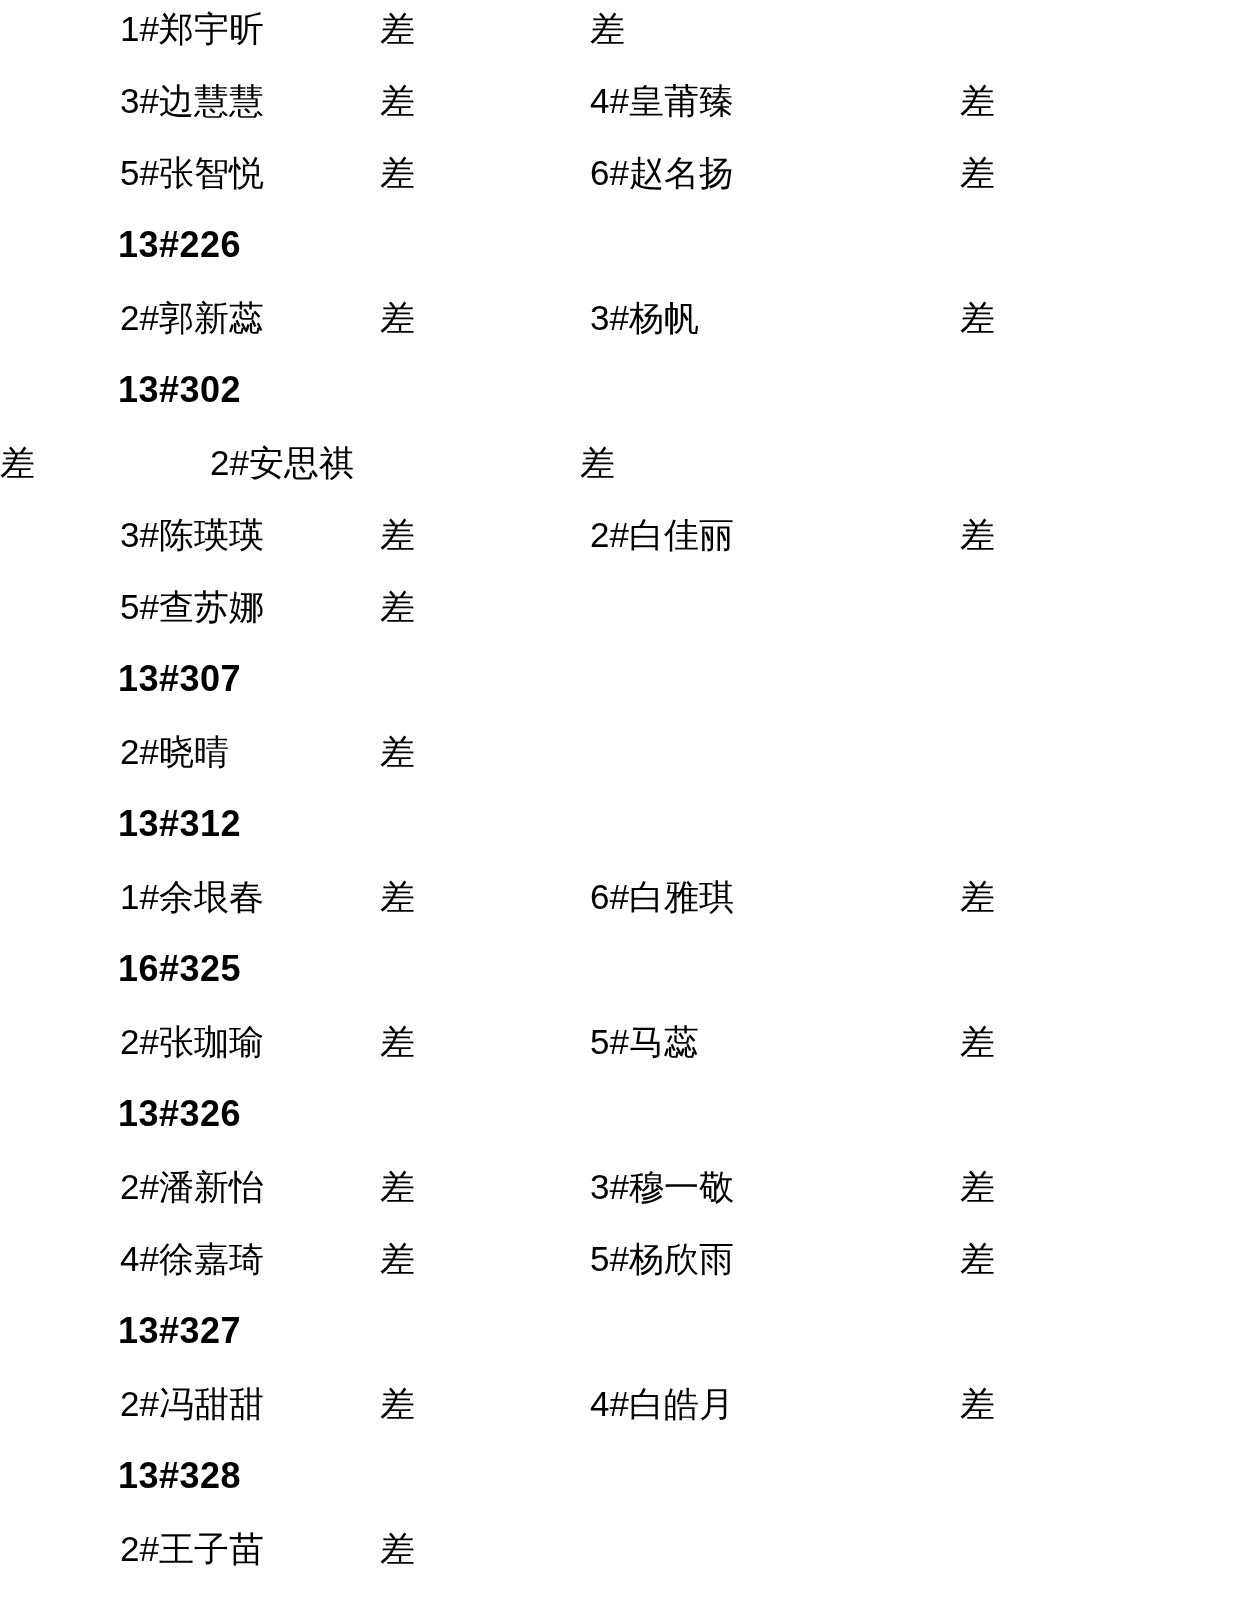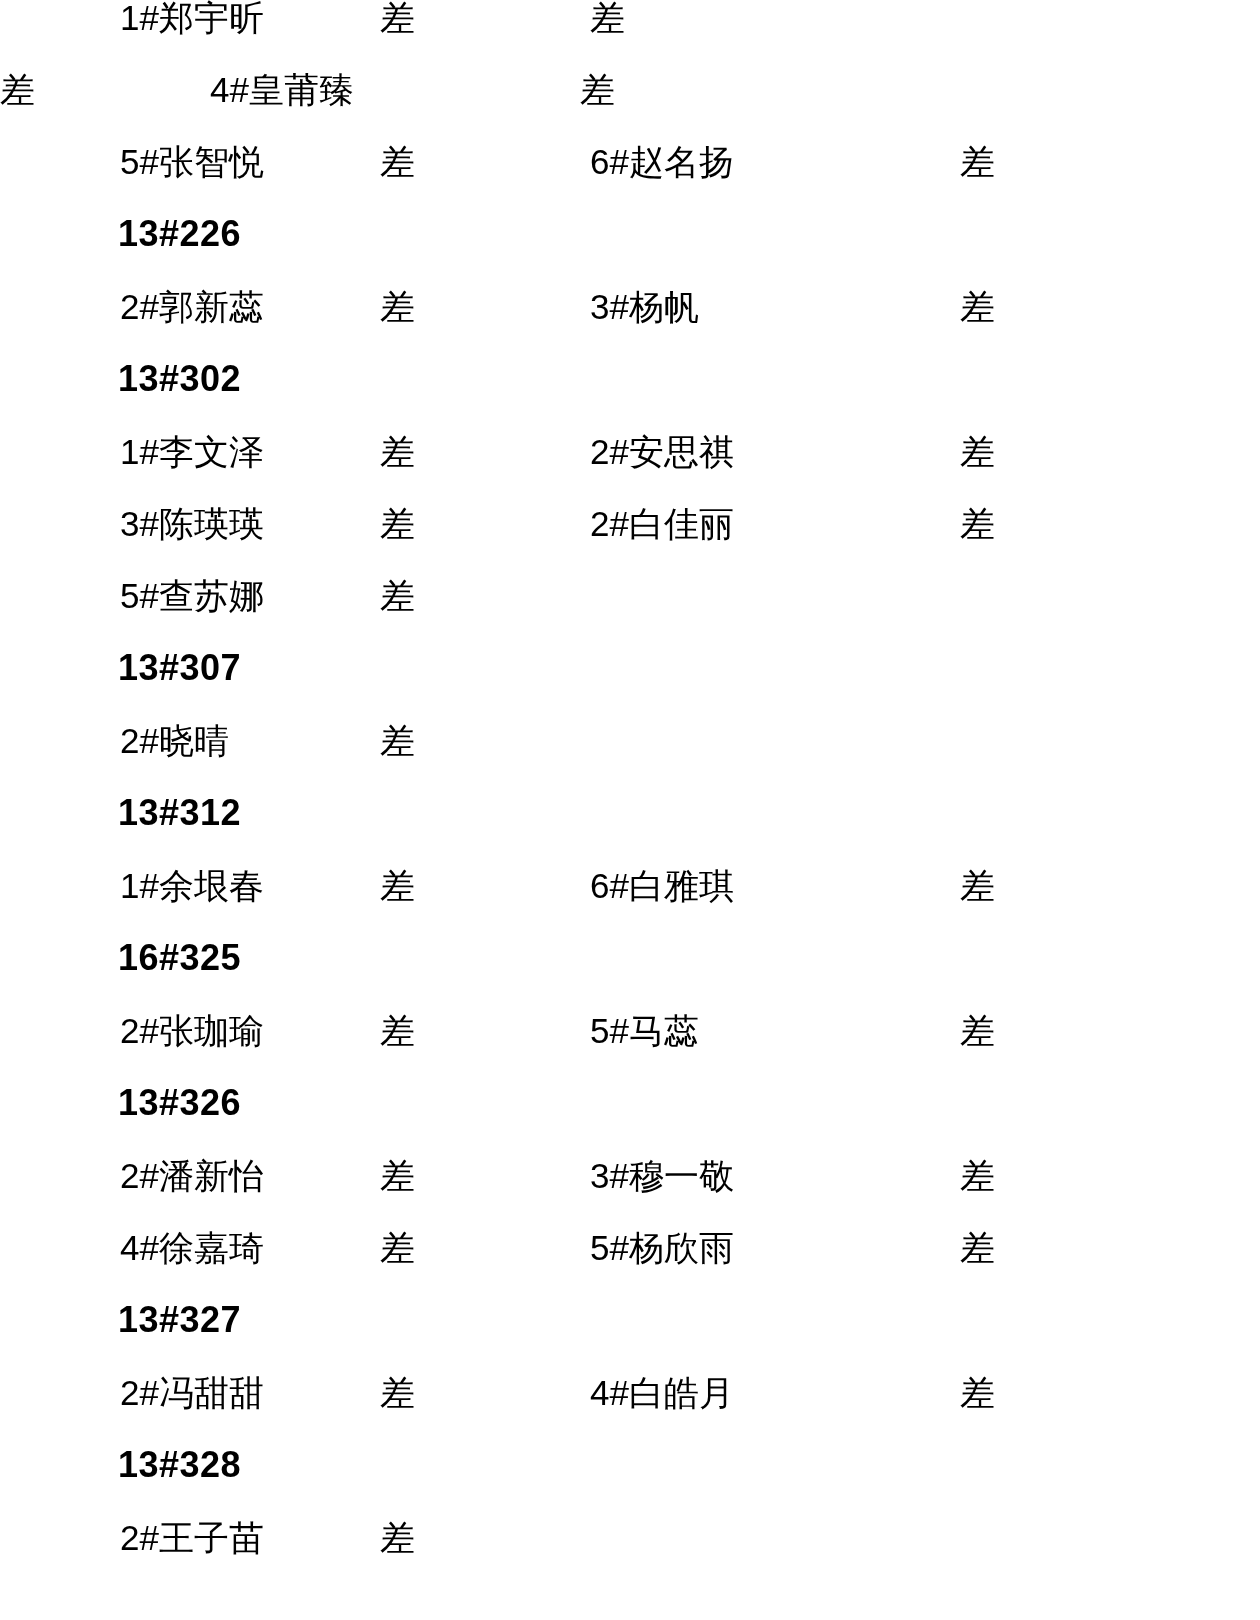--- a/index.html
+++ b/index.html
@@ -17,20 +17,21 @@
   .page {
     position: relative;
     width: 1260px;
     height: 1620px;
     padding: 0;
     box-sizing: border-box;
   }
   .rows {
     position: relative;
     padding-top: 0px;
+    margin-top: 11px;
   }
   .row {
     display: flex;
     align-items: baseline;
     height: 72px;
   }
   .row.group {
     height: 73px;
   }
   
@@ -73,20 +74,21 @@
 <body>
 
 <div class="page">
   <div class="rows" id="rows-container">
       <div class="row">
         <div class="c-name-a">1#郑宇昕</div>
         <div class="c-mark-a">差</div>
         <div class="c-mark-b">差</div>
       </div>
       <div class="row">
+        <div class="c-name-a">3#边慧慧</div>
         <div class="c-mark-a">差</div>
         <div class="c-name-b">4#皇莆臻</div>
         <div class="c-mark-b">差</div>
       </div>
       <div class="row">
         <div class="c-name-a">5#张智悦</div>
         <div class="c-mark-a">差</div>
         <div class="c-name-b">6#赵名扬</div>
         <div class="c-mark-b">差</div>
       </div>
@@ -96,21 +98,20 @@
       <div class="row">
         <div class="c-name-a">2#郭新蕊</div>
         <div class="c-mark-a">差</div>
         <div class="c-name-b">3#杨帆</div>
         <div class="c-mark-b">差</div>
       </div>
       <div class="row group">
         <div class="group-label">13#302</div>
       </div>
       <div class="row">
-        <div class="c-name-a">1#李文泽</div>
         <div class="c-mark-a">差</div>
         <div class="c-name-b">2#安思祺</div>
         <div class="c-mark-b">差</div>
       </div>
       <div class="row">
         <div class="c-name-a">3#陈瑛瑛</div>
         <div class="c-mark-a">差</div>
         <div class="c-name-b">2#白佳丽</div>
         <div class="c-mark-b">差</div>
       </div>

